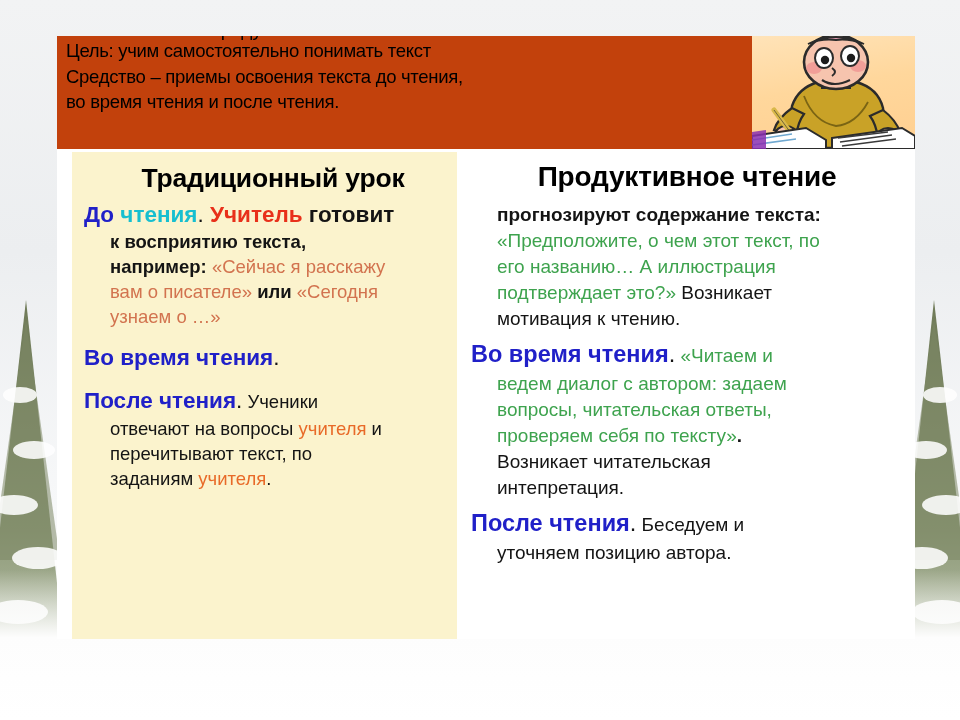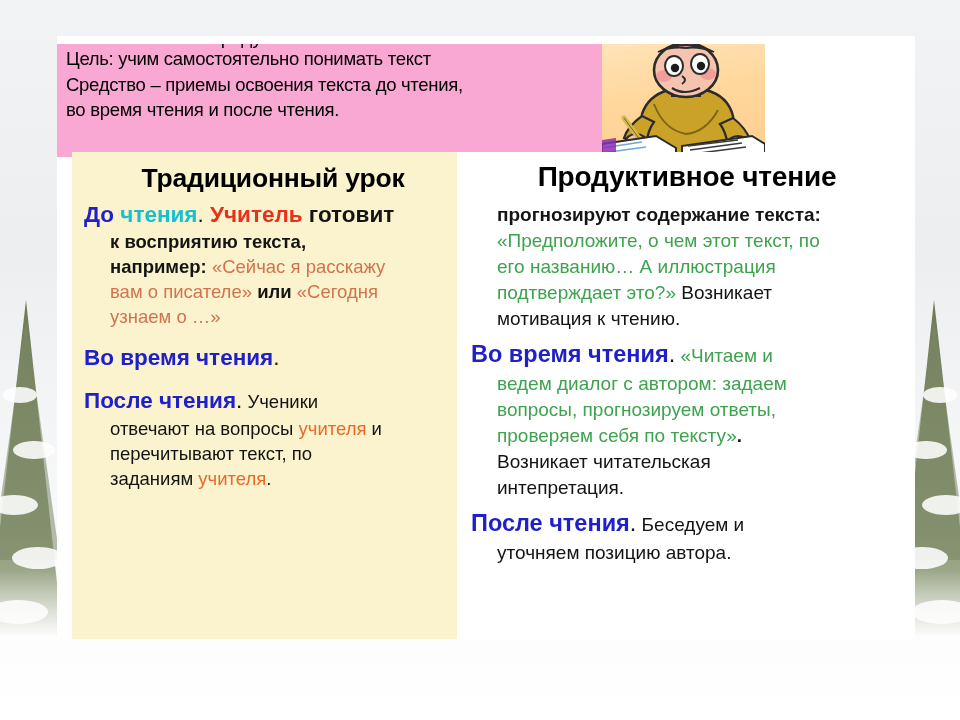--- a/index.html
+++ b/index.html
@@ -52,24 +52,24 @@
     height: 603px;
     background: #ffffff;
     z-index: 5;
     box-shadow: 0 0 0 0 rgba(0,0,0,0);
   }
 
   
   #header-band {
     position: absolute;
     left: 0;
-    top: 8px;
-    width: 708px;
+    top: 0;
+    width: 858px;
     height: 113px;
-    background: #f9a8d4;
+    background: #c2410c;
     overflow: hidden;
   }
   #goal-text {
     position: absolute;
     left: 9px;
     top: 2px;
     width: 640px;
     color: #000000;
     font-size: 18.5px;
     line-height: 25.5px;
@@ -320,21 +320,21 @@
 
       <div class="column" id="col-right">
         <div class="col-title">Продуктивное чтение</div>
 
         <div class="block">
           <p class="body"><span class="s-bold">прогнозируют содержание текста:</span><br><span class="s-quote-g">«Предположите, о чем этот текст, по</span><br><span class="s-quote-g">его названию… А иллюстрация</span><br><span class="s-quote-g">подтверждает это?»</span><span class="s-plain"> Возникает</span><br><span class="s-plain">мотивация к чтению.</span></p>
         </div>
 
         <div class="block sp-r">
           <p class="lead"><span class="hd-blue">Во время чтения</span><span class="s-plain">.</span><span class="s-quote-g" style="font-size:19px">  «Читаем и</span></p>
-          <p class="body"><span class="s-quote-g">ведем диалог с автором: задаем</span><br><span class="s-quote-g">вопросы, прогнозируем ответы,</span><br><span class="s-quote-g">проверяем себя по тексту»</span><span class="s-bold">.</span><br><span class="s-plain">Возникает читательская</span><br><span class="s-plain">интепретация.</span></p>
+          <p class="body"><span class="s-quote-g">ведем диалог с автором: задаем</span><br><span class="s-quote-g">вопросы, читательская ответы,</span><br><span class="s-quote-g">проверяем себя по тексту»</span><span class="s-bold">.</span><br><span class="s-plain">Возникает читательская</span><br><span class="s-plain">интепретация.</span></p>
         </div>
 
         <div class="block sp-r">
           <p class="lead"><span class="hd-blue">После чтения</span><span class="s-plain">.</span><span class="s-plain" style="font-size:19px">  Беседуем и</span></p>
           <p class="body"><span class="s-plain">уточняем позицию автора.</span></p>
         </div>
       </div>
 
     </div>
   </div>

